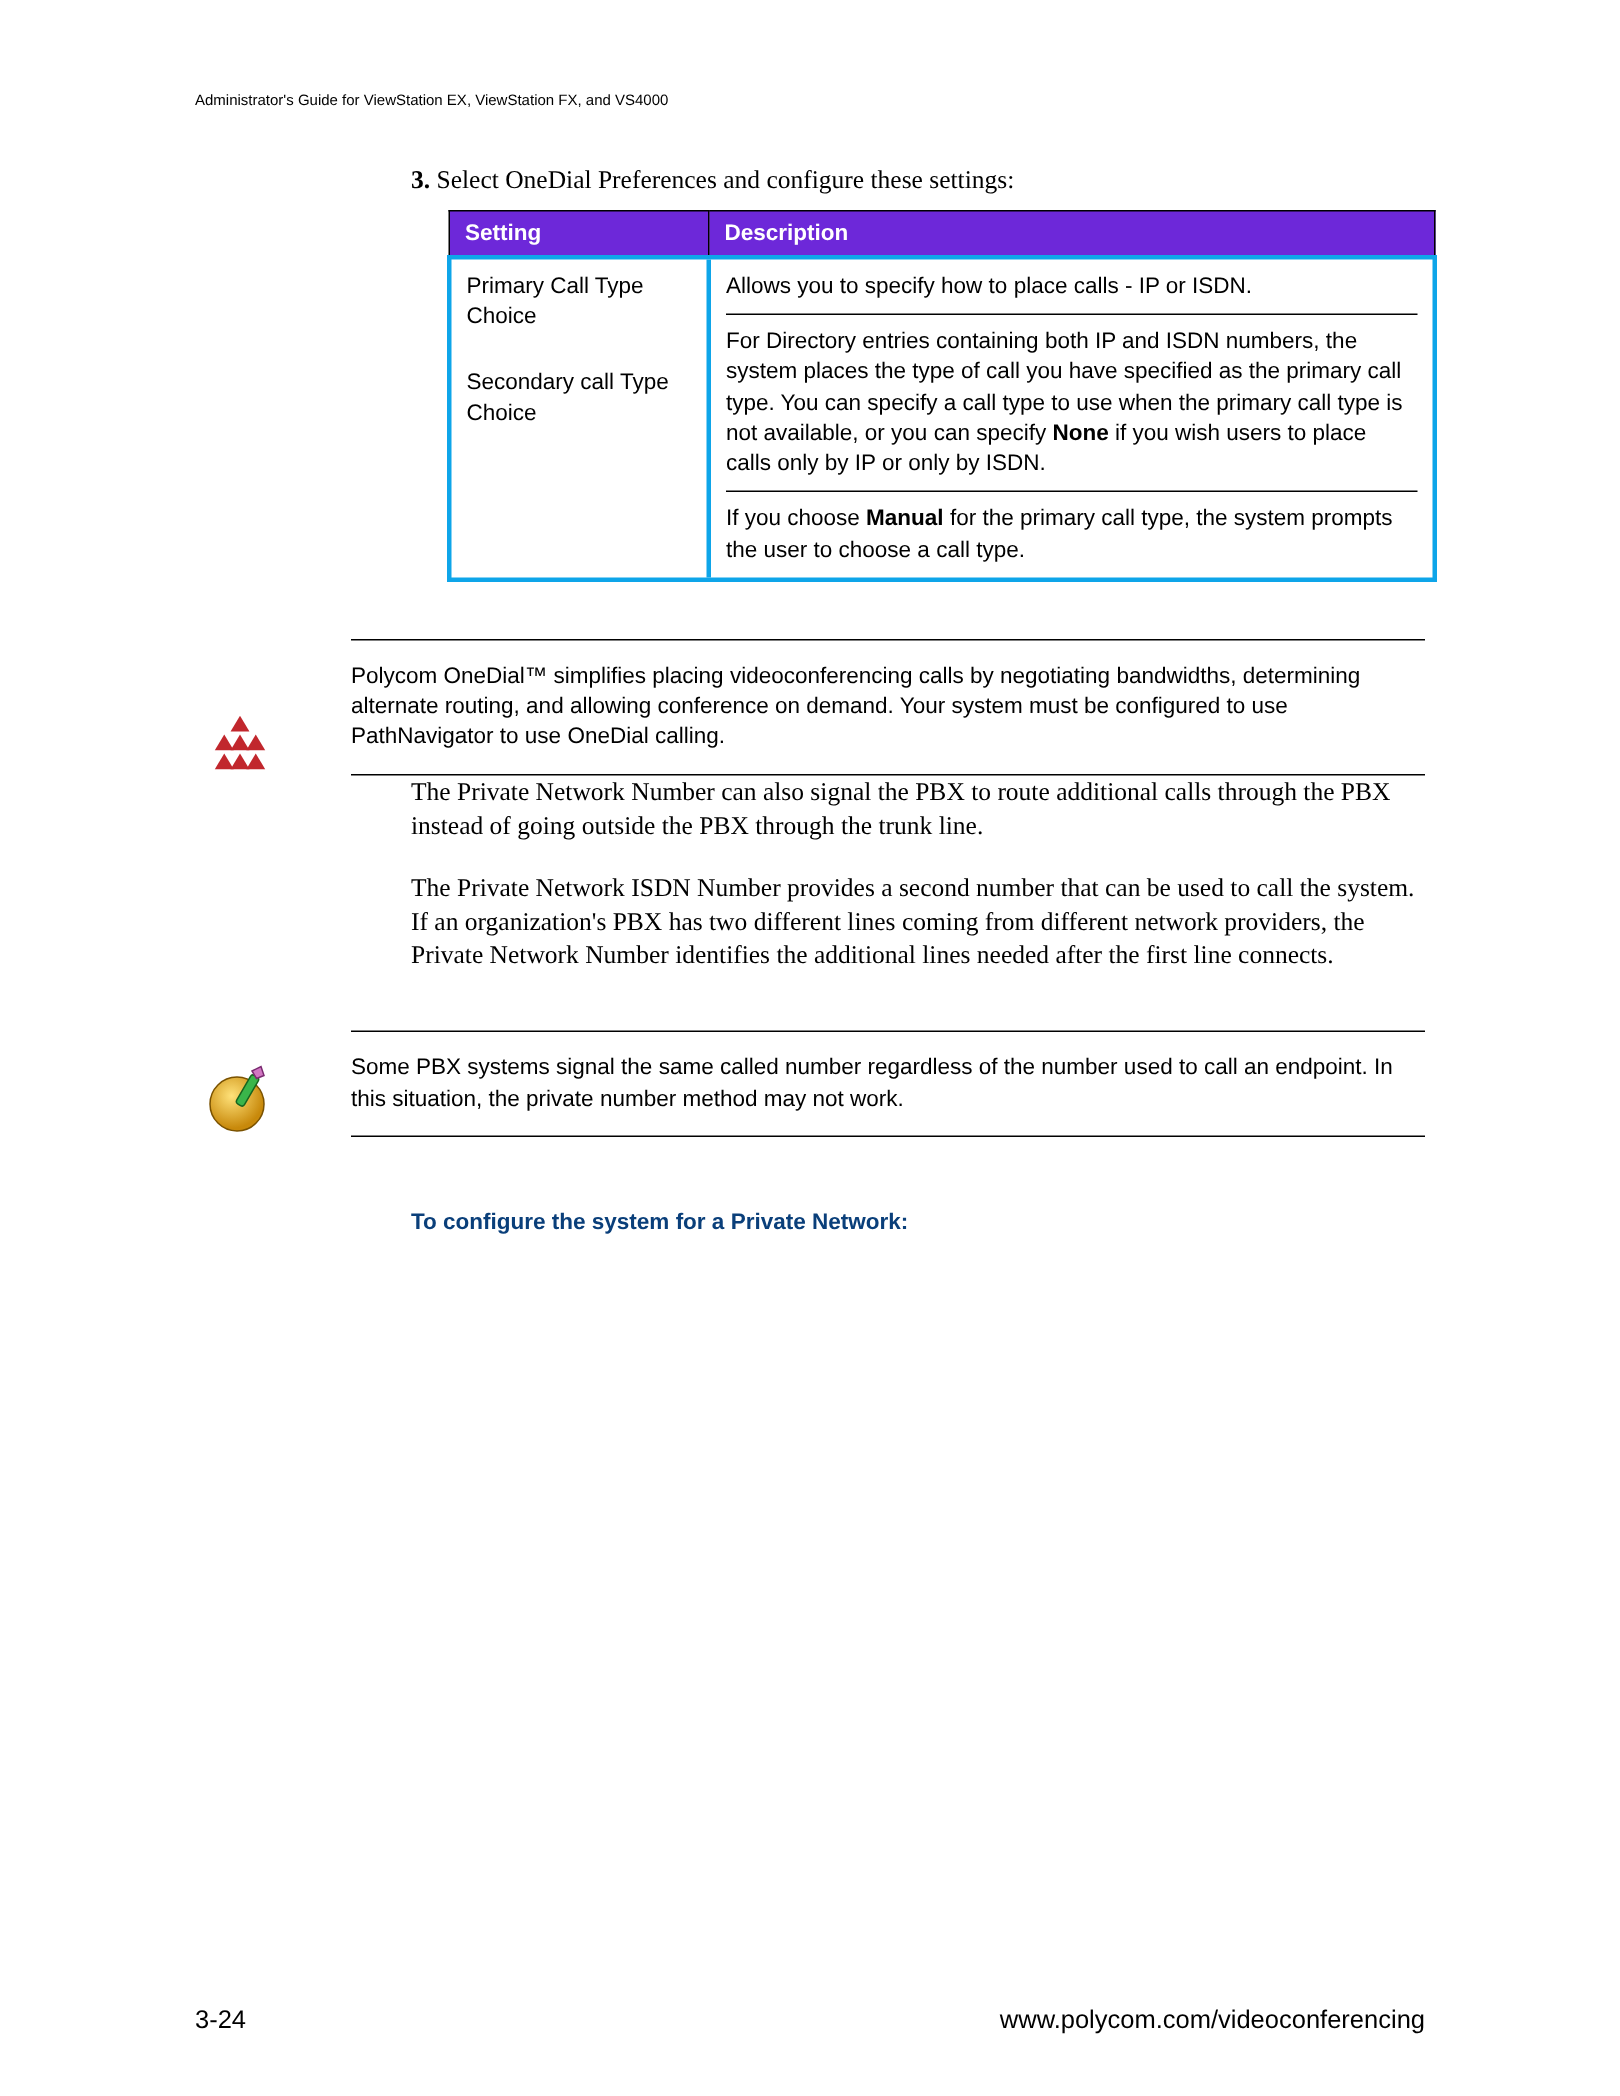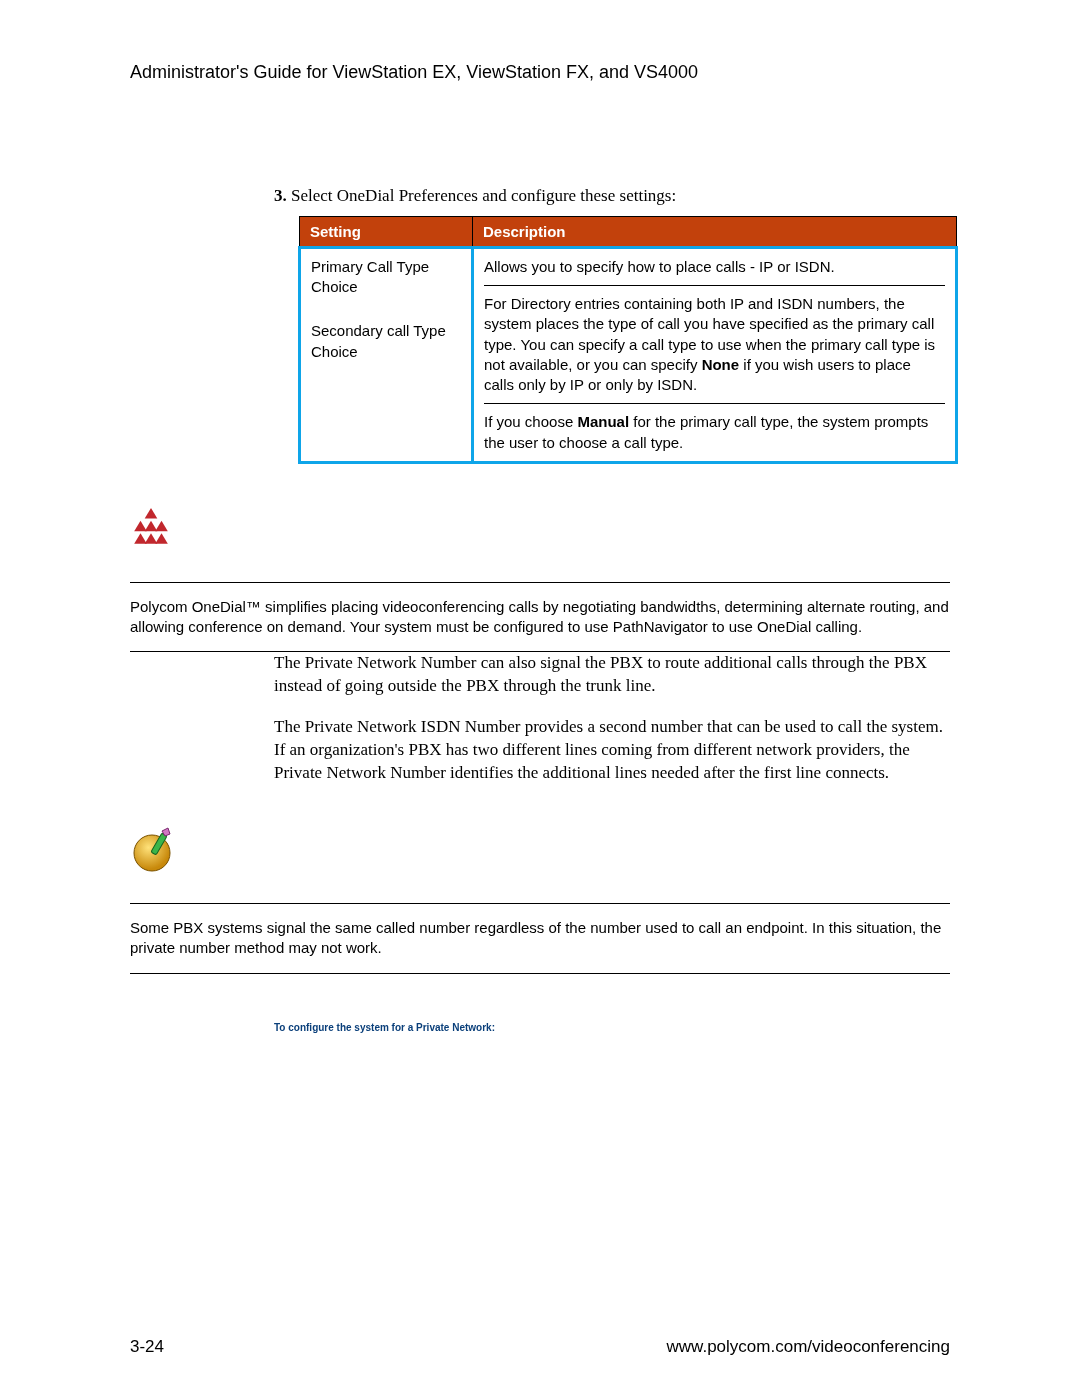--- a/index.html
+++ b/index.html
@@ -15,22 +15,22 @@
   .page {
     width: var(--page-w);
     height: var(--page-h);
     position: relative;
     font-family: Arial, Helvetica, sans-serif;
     color: var(--text);
     box-sizing: border-box;
     padding: 62px var(--right-margin) 0 var(--left-margin);
   }
   .running-head {
-    font-size: 18px;
-    margin-bottom: 102px;
+    font-size: 10px;
+    margin-bottom: 36px;
   }
   .body-serif {
     font-family: "Book Antiqua", Palatino, "Palatino Linotype", Georgia, serif;
     font-size: 17px;
     line-height: 1.35;
   }
   .sans {
     font-family: Arial, Helvetica, sans-serif;
   }
   .indented { margin-left: calc(var(--indent) - var(--left-margin)); }
@@ -38,39 +38,38 @@
   
   table.settings {
     border-collapse: collapse;
     margin-left: calc(var(--indent) - var(--left-margin) + 24px);
     margin-top: 8px;
     width: 660px;
     font-family: Arial, Helvetica, sans-serif;
     font-size: 15px;
   }
   table.settings th {
-    background:#c2410c; color:#fff; text-align:left; font-weight:bold;
+    background:#6d28d9; color:#fff; text-align:left; font-weight:bold;
     padding:6px 10px; border:1px solid #000;
   }
   table.settings td {
     border:3px solid #0ea5e9;
     padding:8px 10px;
     vertical-align: top;
     line-height:1.35;
   }
   table.settings td.left { width:150px; border-right:1px solid #000; }
   .inner-sep { border-top:1px solid #000; margin:8px 0; }
 
   
   .callout {
     margin: 38px 0 0 0;
     display:flex;
-    align-items:flex-start;
-    gap: 16px;
-    flex-direction: column;
+    align-items:flex-end;
+    gap: 44px;
   }
   .callout .icon { flex:0 0 60px; display:flex; justify-content:center; padding-top:4px; }
   .callout .txt-wrap { flex:1; }
   .callout .rule { border-top:1px solid #000; margin-bottom:14px; }
   .callout .rule.bottom { margin-top:14px; margin-bottom:0; }
   .callout p { margin:0; font-family: Arial, Helvetica, sans-serif; font-size:15px; line-height:1.35; }
 
   h2.section {
     color: var(--heading-blue);
     font-family: Arial, Helvetica, sans-serif;
@@ -81,21 +80,21 @@
   .para {
     margin: 0 0 18px calc(var(--indent) - var(--left-margin));
     font-family: "Book Antiqua", Palatino, "Palatino Linotype", Georgia, serif;
     font-size: 17px;
     line-height: 1.35;
   }
   .sub-head {
     color: var(--heading-blue);
     font-family: Arial, Helvetica, sans-serif;
     font-weight: bold;
-    font-size: 10px;
+    font-size: 15px;
     margin: 48px 0 14px calc(var(--indent) - var(--left-margin));
   }
   ol.steps {
     margin: 0 0 0 calc(var(--indent) - var(--left-margin));
     padding-left: 24px;
     font-family: "Book Antiqua", Palatino, "Palatino Linotype", Georgia, serif;
     font-size: 17px;
     line-height:1.45;
   }
   ol.steps li { margin-bottom:10px; padding-left:4px; }

